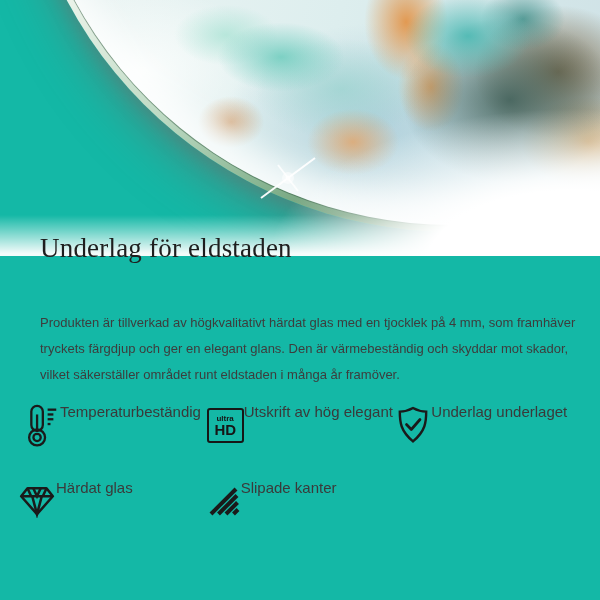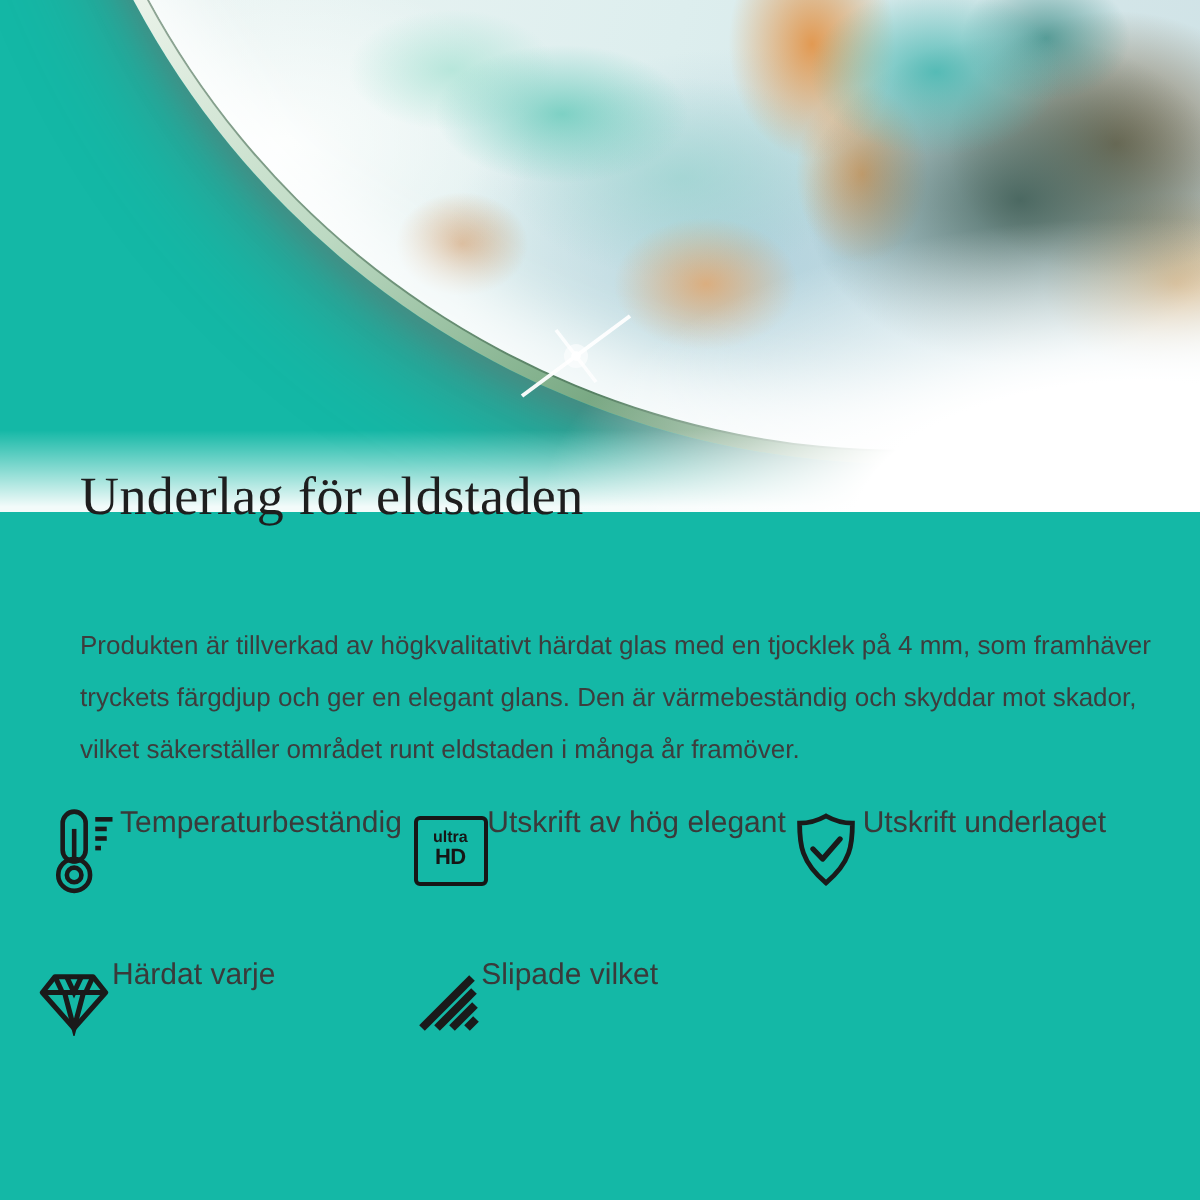--- a/index.html
+++ b/index.html
@@ -60,21 +60,21 @@
   }
   .feature{display:flex;flex-direction:row;align-items:flex-start;}
   .icon-box{height:50px;display:flex;align-items:center;justify-content:center;}
   .feature-label{margin-top:5px;font-size:15px;line-height:14px;color:#3a3a3a;text-align:center;}
   svg.fi{stroke:#1a1a1a;fill:none;stroke-width:2.4;}
   .uhd-box{
     width:33px;height:31px;border:2.5px solid #161616;border-radius:3px;
     display:flex;flex-direction:column;align-items:center;justify-content:center;color:#161616;
   }
   .uhd-top{font-size:8px;font-weight:700;line-height:9px;letter-spacing:0;}
-  .uhd-bottom{font-size:11px;font-weight:700;line-height:13px;letter-spacing:-.3px;}
+  .uhd-bottom{font-size:15px;font-weight:700;line-height:13px;letter-spacing:-.3px;}
 </style>
 </head>
 <body>
 
 <div class="page">
 
   <div class="hero">
     <div class="glass-outer">
       <div class="glass-inner"></div>
     </div>
@@ -123,44 +123,44 @@
       <div class="feature-label">Utskrift av hög elegant</div>
     </div>
 
     <div class="feature">
       <div class="icon-box">
         <svg class="fi" width="36" height="40" viewBox="0 0 36 40">
           <path d="M18 3 C13.5 5.5 8.5 6.6 4.8 6.6 C4.8 17 5.5 26 18 36.4 C30.5 26 31.2 17 31.2 6.6 C27.5 6.6 22.5 5.5 18 3 Z"></path>
           <path d="M11.5 19.5 L16.3 24.5 L25 14.5" stroke-width="2.7" stroke-linecap="round" stroke-linejoin="round"></path>
         </svg>
       </div>
-      <div class="feature-label">Utskrift underlaget</div>
+      <div class="feature-label">Underlag underlaget</div>
     </div>
 
     <div class="feature">
       <div class="icon-box">
         <svg class="fi" width="38" height="34" viewBox="0 0 36 32">
           <path d="M9 4 H27 L33 11.5 L18 28.5 L3 11.5 Z" stroke-linejoin="round"></path>
           <line x1="3" y1="11.5" x2="33" y2="11.5"></line>
           <path d="M9 4 L12.5 11.5"></path>
           <path d="M27 4 L23.5 11.5"></path>
           <path d="M14.5 4 L18 11.5 L21.5 4"></path>
           <path d="M13.5 11.5 L18 28.5 L22.5 11.5"></path>
         </svg>
       </div>
-      <div class="feature-label">Härdat varje</div>
+      <div class="feature-label">Härdat glas</div>
     </div>
 
     <div class="feature">
       <div class="icon-box">
         <svg width="34" height="32" viewBox="0 0 32 32" fill="none" stroke="#1a1a1a">
           <line x1="3" y1="29" x2="28" y2="4" stroke-width="4"></line>
           <line x1="10.5" y1="29" x2="29" y2="10.5" stroke-width="4"></line>
           <line x1="18" y1="29" x2="29.5" y2="17.5" stroke-width="4"></line>
           <line x1="25.5" y1="29" x2="30" y2="24.5" stroke-width="4"></line>
         </svg>
       </div>
-      <div class="feature-label">Slipade vilket</div>
+      <div class="feature-label">Slipade kanter</div>
     </div>
 
 
   </div>
 </div>
 
 </body></html>

